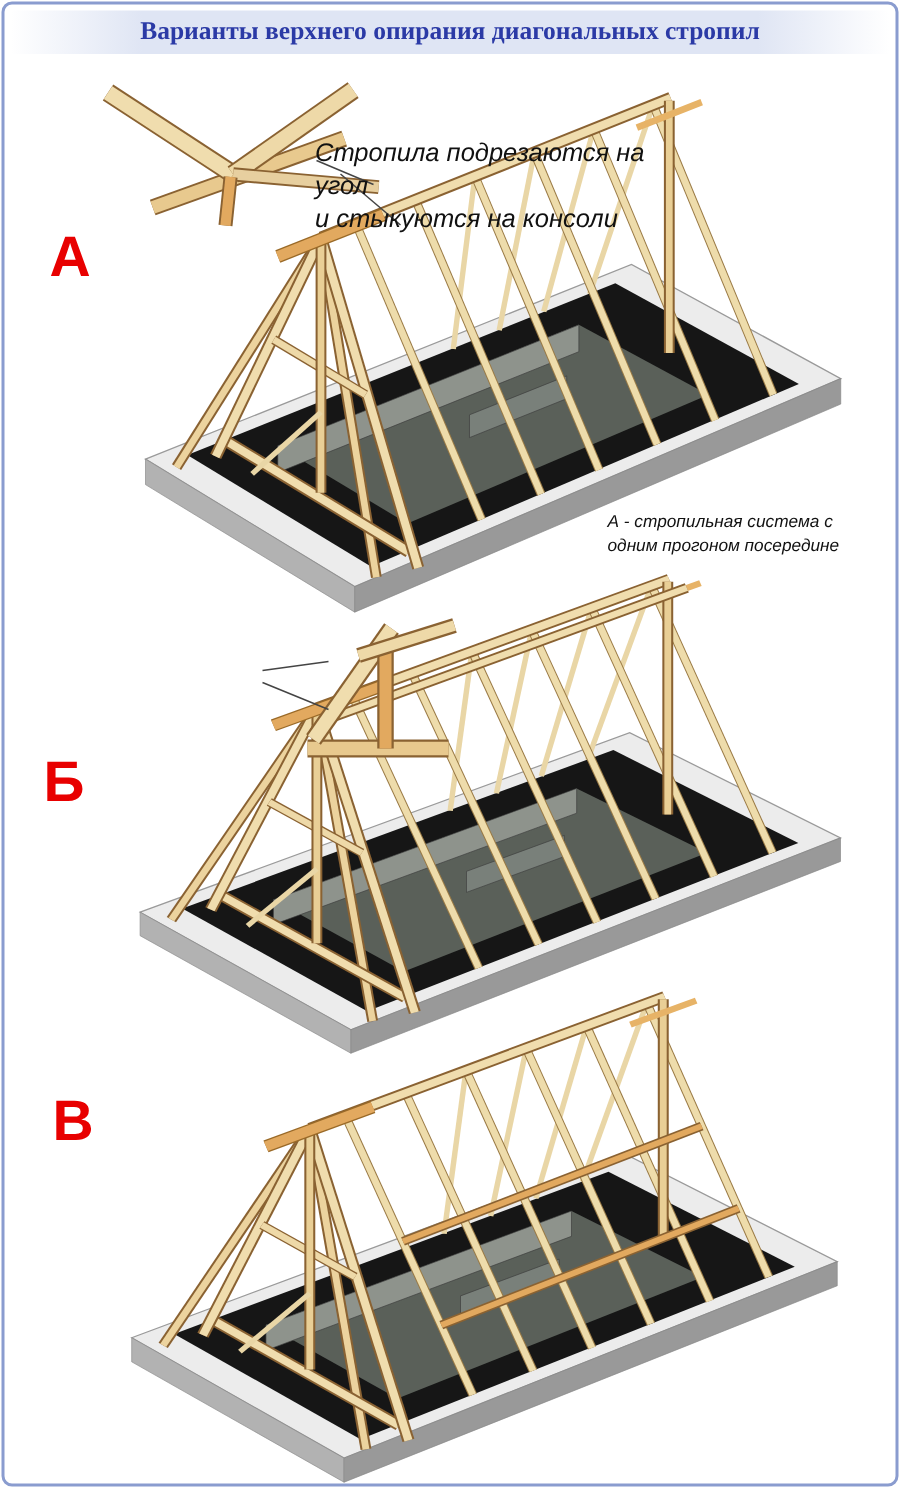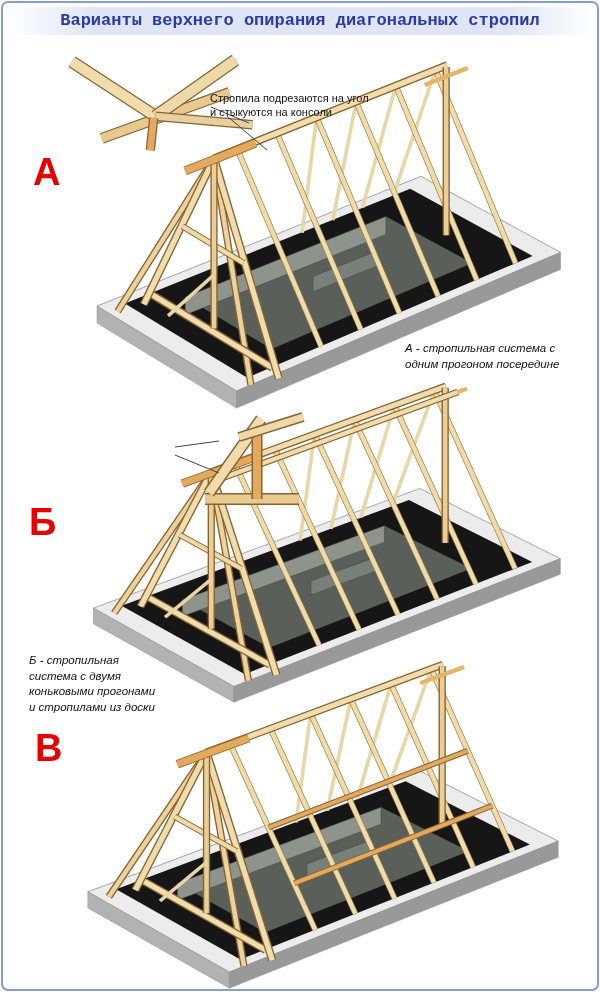--- a/index.html
+++ b/index.html
@@ -1,26 +1,26 @@
 <!DOCTYPE html>
 <html><head>
 <meta charset="utf-8">
 <style>
   html,body{margin:0;padding:0;width:600px;height:992px;background:#fff;
     font-family:"Liberation Sans",sans-serif;position:relative;overflow:hidden;}
   .frame{position:absolute;inset:1px;border:2px solid #8a9ccf;border-radius:7px;background:#fff;}
   .title{position:absolute;top:4px;left:4px;right:4px;text-align:center;
-    font-family:Liberation Mono, monospace;font-weight:bold;font-size:17px;color:#2b3aa6;
+    font-family:Liberation Serif, serif;font-weight:bold;font-size:17px;color:#2b3aa6;
     background:linear-gradient(90deg,rgba(223,229,244,0) 0%,#dfe5f4 15%,#dfe5f4 85%,rgba(223,229,244,0) 100%);
     padding:4px 0 5px 0;z-index:6;}
   .letter{position:absolute;font-size:38px;font-weight:bold;color:#e80000;line-height:1;z-index:6;}
   #letter-a{left:30px;top:150px}
   #letter-b{left:26px;top:500px}
   #letter-v{left:32px;top:726px}
-  .annot{position:absolute;font-size:11px;color:#111;line-height:1.3;
+  .annot{position:absolute;font-style:italic;font-size:17px;color:#111;line-height:1.3;
     white-space:pre-line;z-index:6;}
   #annot-a{left:207px;top:88px;width:235px}
   #annot-b{left:36px;top:424px;width:168px}
   .caption{position:absolute;font-style:italic;font-weight:normal;font-size:11.5px;color:#111;
     line-height:1.35;white-space:pre-line;z-index:6;}
   #cap-a{left:402px;top:338px;width:195px}
   #cap-b{left:26px;top:650px;width:160px}
   #cap-v{left:396px;top:914px;width:198px}
   .scene{position:absolute;z-index:1}
   #scene-a{left:40px;top:48px;width:540px;height:358px}
@@ -142,24 +142,20 @@
       <line x1="6" y1="92" x2="100" y2="92" stroke="#e8c98e" stroke-width="9"></line>
       <line x1="10" y1="86" x2="62" y2="12" stroke="#8a6232" stroke-width="12"></line>
       <line x1="10" y1="86" x2="62" y2="12" stroke="#f0ddae" stroke-width="9"></line>
       <line x1="58" y1="26" x2="58" y2="92" stroke="#8a6232" stroke-width="11"></line>
       <line x1="58" y1="26" x2="58" y2="92" stroke="#e2a95f" stroke-width="8"></line>
       <line x1="40" y1="30" x2="104" y2="10" stroke="#8a6232" stroke-width="10"></line>
       <line x1="40" y1="30" x2="104" y2="10" stroke="#eed9a8" stroke-width="7"></line>
     </g>
   </svg>
   <div id="letter-b" class="letter">Б</div>
-  <div id="cap-b" class="caption">Б - стропильная
-система с двумя
-коньковыми прогонами
-и стропилами из доски</div>
 
   <svg id="scene-v" class="scene" viewBox="0 0 600 400" preserveAspectRatio="none">
     <use href="#roof-scene"></use>
 
     <line x1="258" y1="209" x2="476" y2="118" stroke="#8a6232" stroke-width="7"></line>
     <line x1="258" y1="209" x2="476" y2="118" stroke="#e2a95f" stroke-width="4.5"></line>
     <line x1="286" y1="275" x2="503" y2="183" stroke="#8a6232" stroke-width="7"></line>
     <line x1="286" y1="275" x2="503" y2="183" stroke="#e2a95f" stroke-width="4.5"></line>
   </svg>
   <div id="letter-v" class="letter">В</div>

